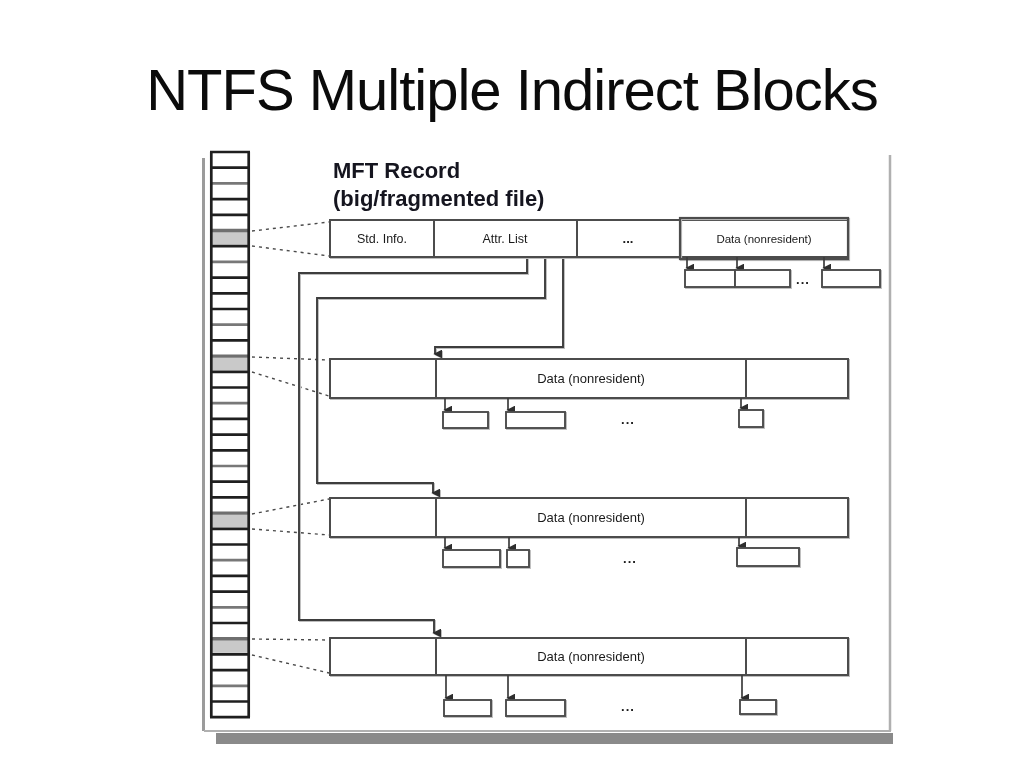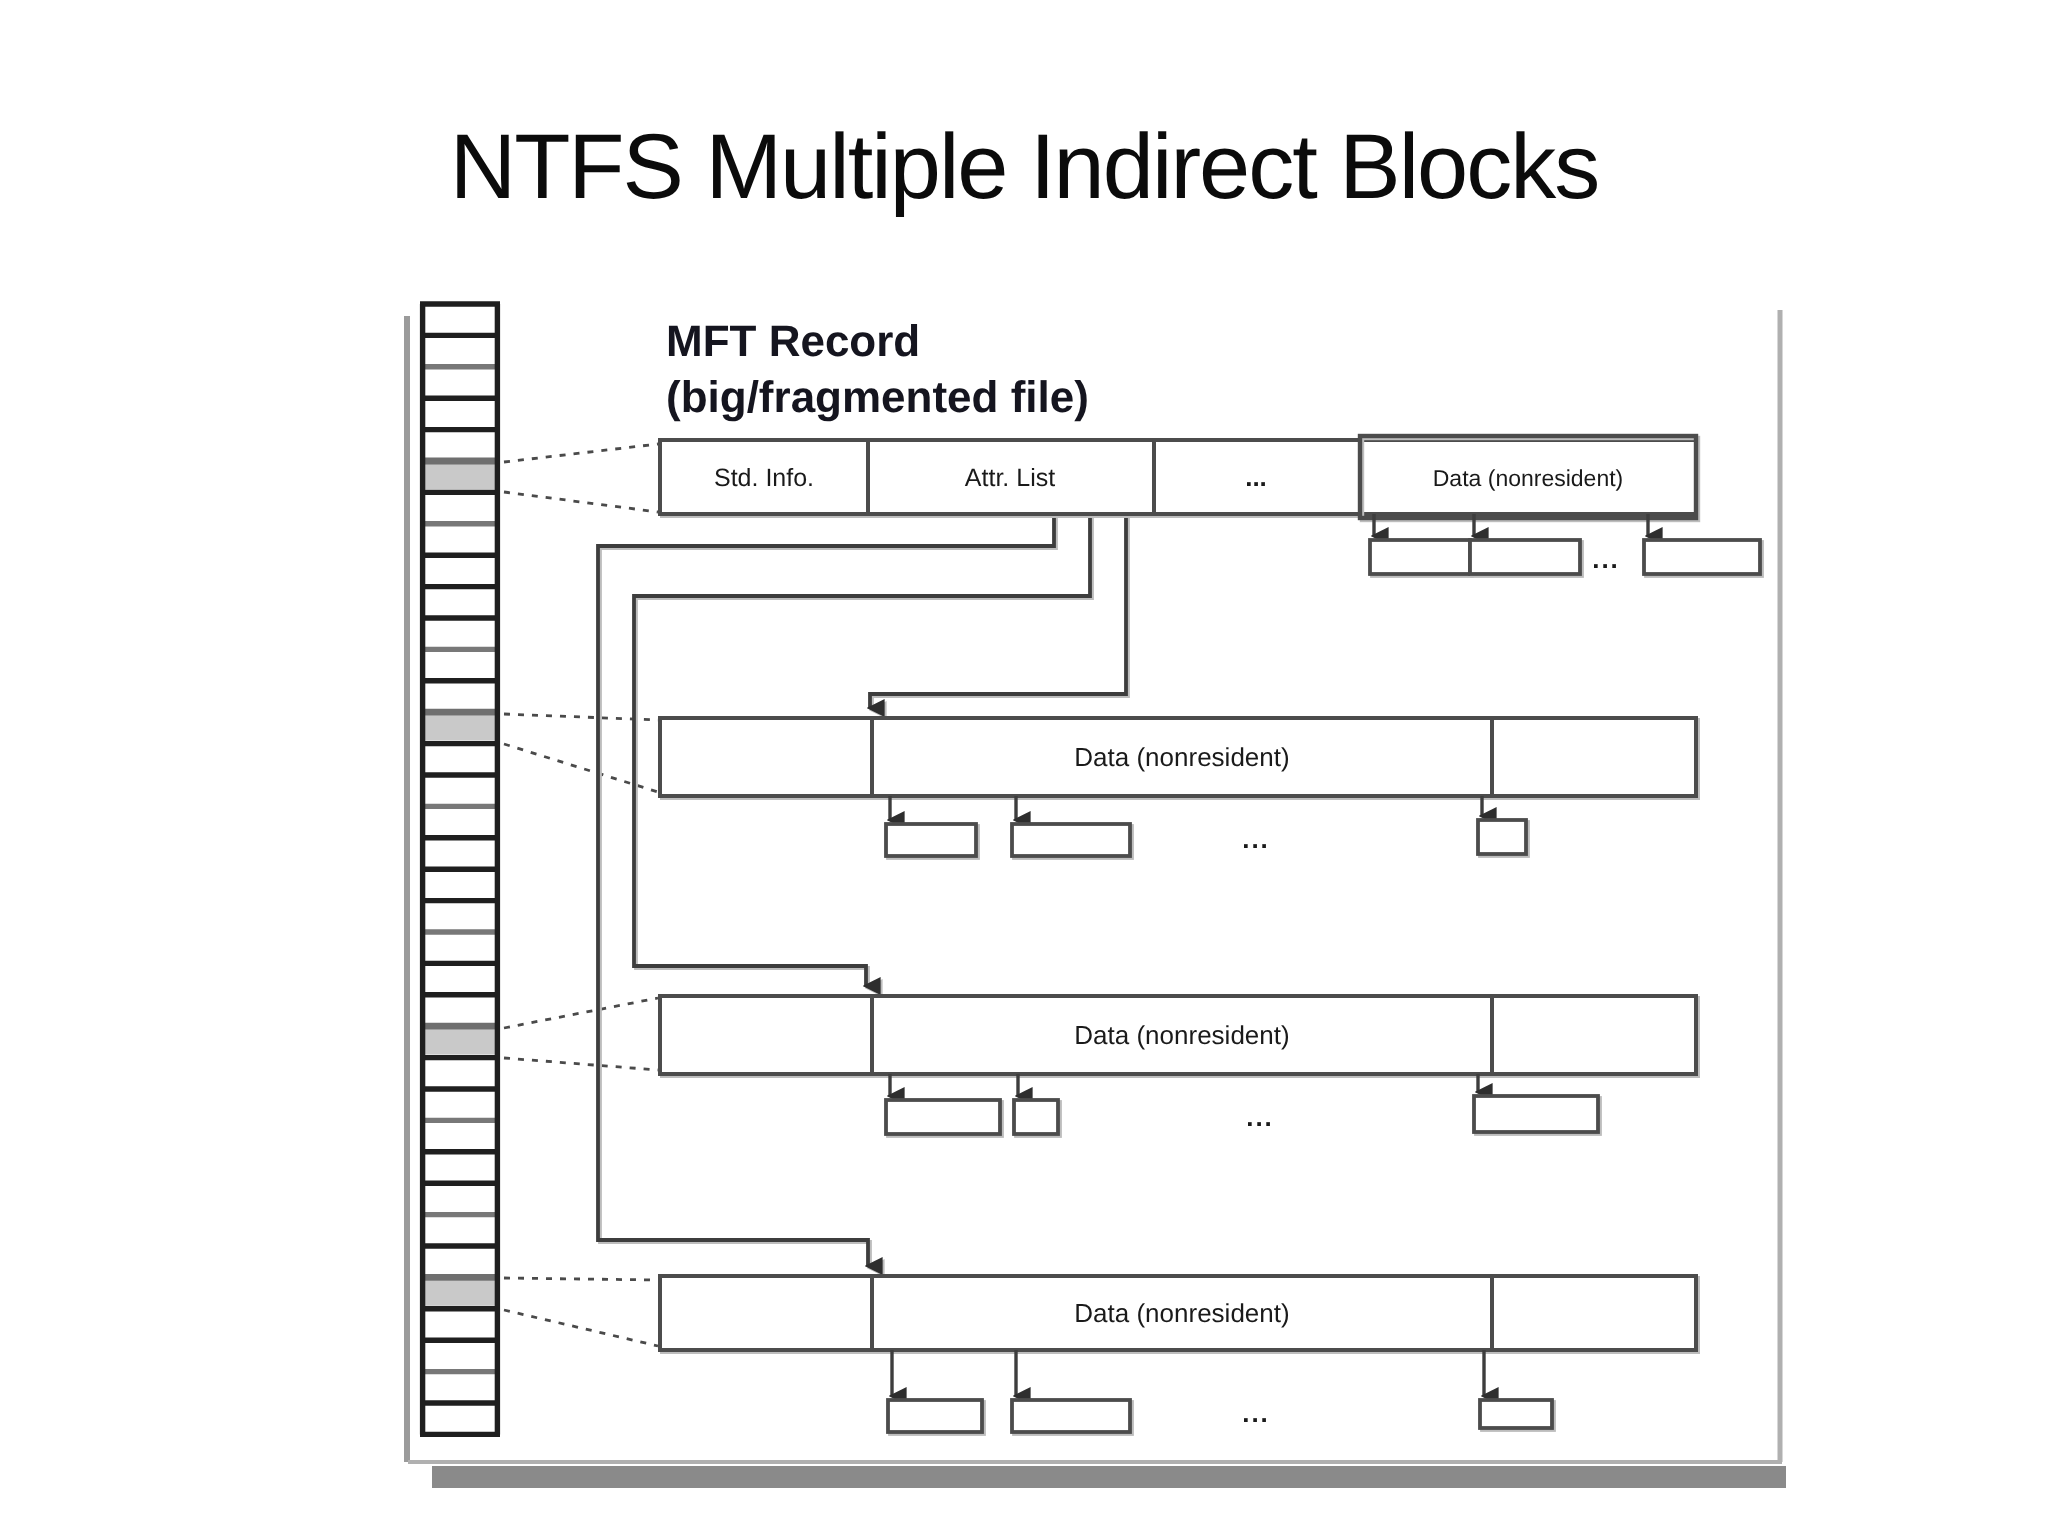--- a/index.html
+++ b/index.html
@@ -1,19 +1,19 @@
 <!DOCTYPE html>
 <html><head>
 <meta charset="utf-8">
 <style>
   html,body{margin:0;padding:0;background:#ffffff;}
   .slide{position:relative;width:1024px;height:768px;background:#ffffff;overflow:hidden;
          font-family:"Liberation Sans",sans-serif;}
   .slide-title{position:absolute;left:0;right:0;top:56px;margin:0;text-align:center;
-         font-size:46px;font-weight:400;letter-spacing:-1px;color:#0b0b0b;
+         font-size:58px;font-weight:400;letter-spacing:-1px;color:#0b0b0b;
          font-family:"Liberation Sans",sans-serif;}
   svg{position:absolute;left:0;top:0;}
   .echo{filter:drop-shadow(1.5px 1.5px 0 #bdbdbd);}
   text{font-family:"Liberation Sans",sans-serif;}
 </style>
 </head>
 <body>
 
 <div class="slide">
   <h1 class="slide-title">NTFS Multiple Indirect Blocks</h1>

